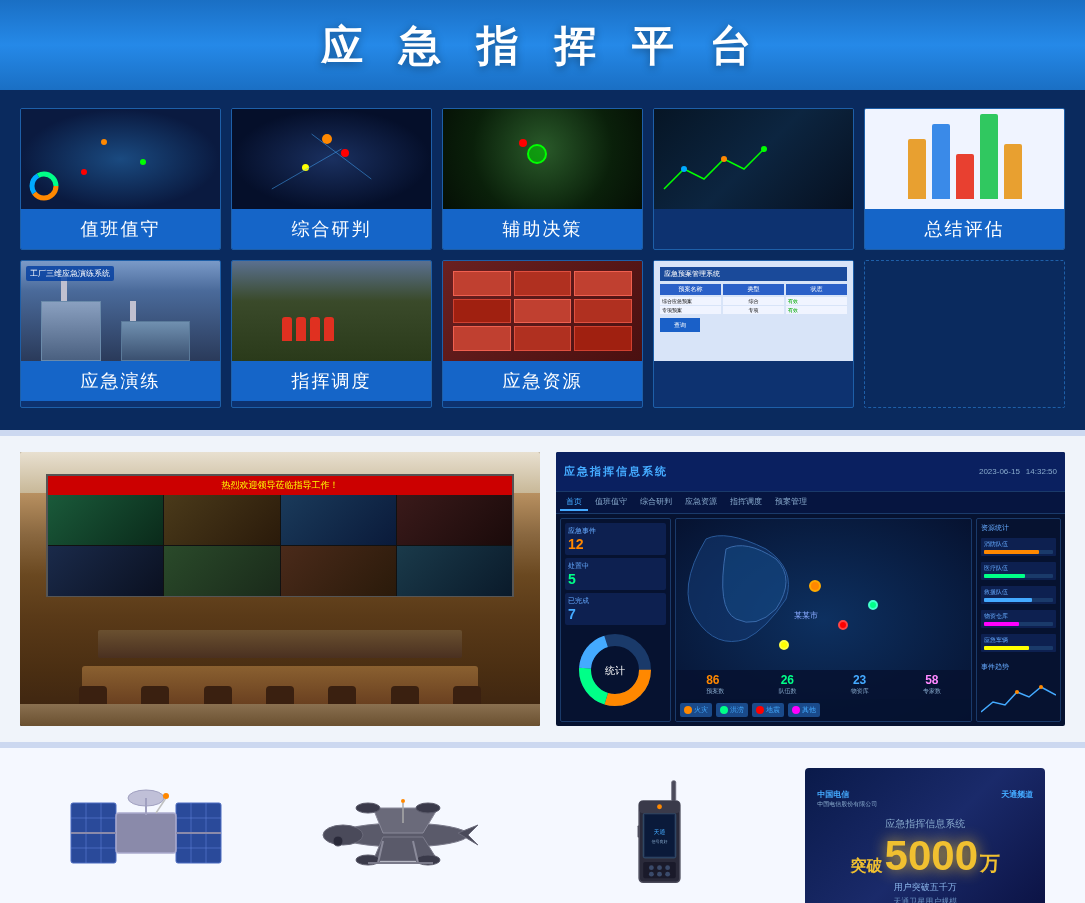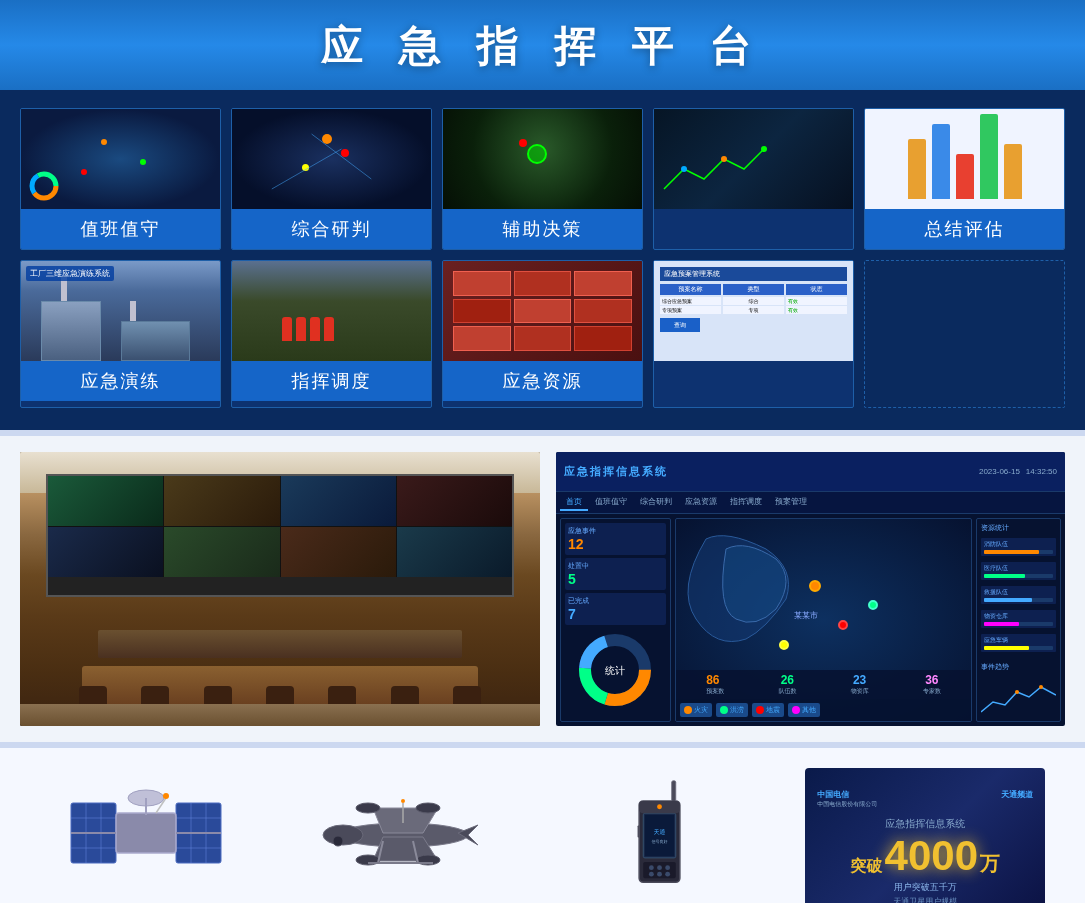--- a/index.html
+++ b/index.html
@@ -439,20 +439,21 @@
 <div class="section-divider"></div>
 
 <div class="section-command">
 
   <div class="command-photo">
     <div class="room-interior">
 
       <div style="position:absolute;top:0;left:0;right:0;height:15%;background:linear-gradient(180deg,#e8e0d0,#c8b898);"></div>
 
       <div class="room-screen">
+        <div class="screen-red-text" style="font-size:9px;padding:3px;">热烈欢迎领导莅临指导工作！</div>
         <div class="screen-grid">
           <div class="screen-cell" style="background:linear-gradient(135deg,#1a5a3a,#0a2a1a);"></div>
           <div class="screen-cell" style="background:linear-gradient(135deg,#4a3a1a,#2a1a0a);"></div>
           <div class="screen-cell" style="background:linear-gradient(135deg,#1a3a5a,#0a1a3a);"></div>
           <div class="screen-cell" style="background:linear-gradient(135deg,#3a1a1a,#1a0a0a);"></div>
           <div class="screen-cell" style="background:linear-gradient(135deg,#1a2a4a,#0a1020);"></div>
           <div class="screen-cell" style="background:linear-gradient(135deg,#2a4a2a,#1a2a1a);"></div>
           <div class="screen-cell" style="background:linear-gradient(135deg,#4a2a1a,#2a1a0a);"></div>
           <div class="screen-cell" style="background:linear-gradient(135deg,#1a3a4a,#0a1a2a);"></div>
         </div>
@@ -562,21 +563,21 @@
             </div>
             <div style="text-align:center;">
               <div style="color:#0f8;font-size:12px;font-weight:bold;">26</div>
               <div style="color:#8ac;font-size:6px;">队伍数</div>
             </div>
             <div style="text-align:center;">
               <div style="color:#4af;font-size:12px;font-weight:bold;">23</div>
               <div style="color:#8ac;font-size:6px;">物资库</div>
             </div>
             <div style="text-align:center;">
-              <div style="color:#f8f;font-size:12px;font-weight:bold;">36</div>
+              <div style="color:#f8f;font-size:12px;font-weight:bold;">58</div>
               <div style="color:#8ac;font-size:6px;">专家数</div>
             </div>
           </div>
         </div>
 
         <div style="width:85px;background:#061230;border:1px solid #1a3a6a;border-radius:2px;padding:4px;display:flex;flex-direction:column;gap:3px;">
           <div style="color:#6af;font-size:7px;margin-bottom:2px;">资源统计</div>
           <div class="stat-row">
             <div class="stat-label">消防队伍</div>
             <div class="stat-bar">
@@ -728,21 +729,21 @@
           <div style="color:#4af;font-size:8px;font-weight:bold;">中国电信</div>
           <div style="color:#8ac;font-size:6px;">中国电信股份有限公司</div>
         </div>
         <div>
           <div style="color:#4af;font-size:8px;font-weight:bold;">天通频道</div>
         </div>
       </div>
       <div style="color:#8ac;font-size:10px;text-align:center;margin-bottom:4px;">应急指挥信息系统</div>
       <div style="display:flex;align-items:flex-end;justify-content:center;gap:2px;">
         <span style="color:#f0c030;font-size:16px;font-weight:900;">突破</span>
-        <span style="color:#f0c030;font-size:42px;font-weight:900;text-shadow:0 0 15px rgba(240,192,48,0.9);line-height:1;">4000</span>
+        <span style="color:#f0c030;font-size:42px;font-weight:900;text-shadow:0 0 15px rgba(240,192,48,0.9);line-height:1;">5000</span>
         <span style="color:#f0c030;font-size:20px;font-weight:900;">万</span>
       </div>
       <div style="color:#8ab4e8;font-size:9px;margin-top:4px;text-align:center;">用户突破五千万</div>
       <div style="color:#6a90c0;font-size:8px;margin-top:2px;text-align:center;">天通卫星用户规模</div>
     </div>
   </div>
 
 </div>
 
 </body></html>

